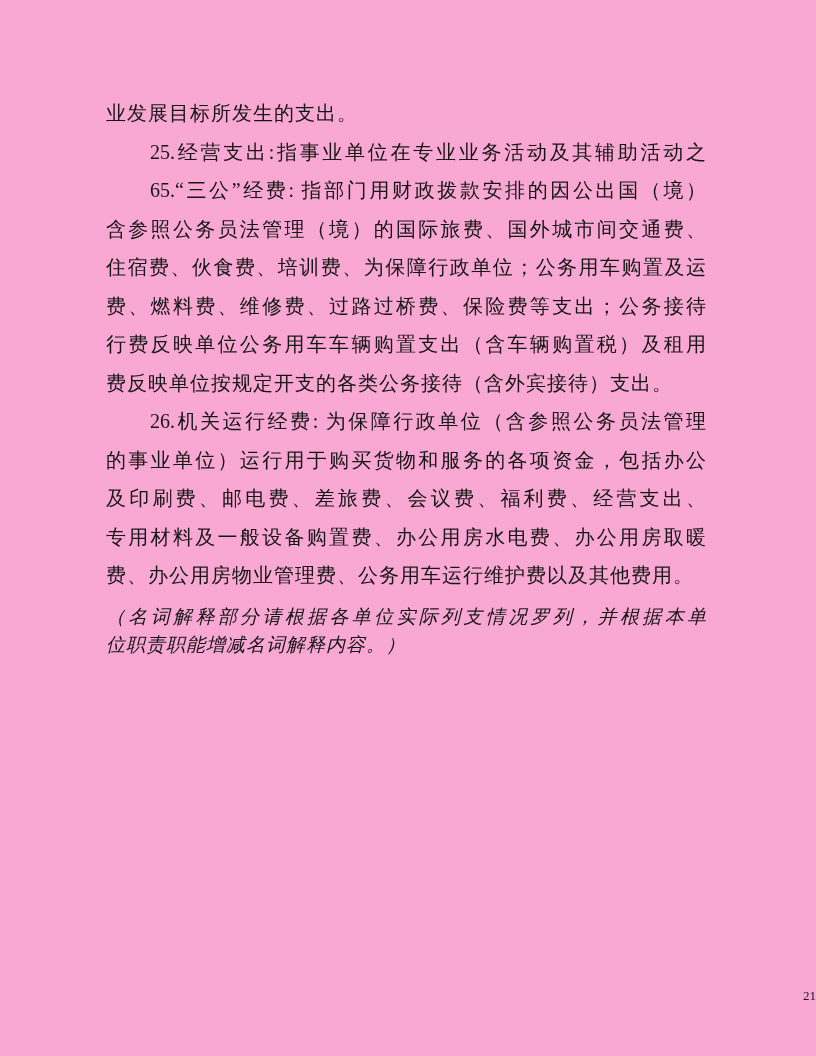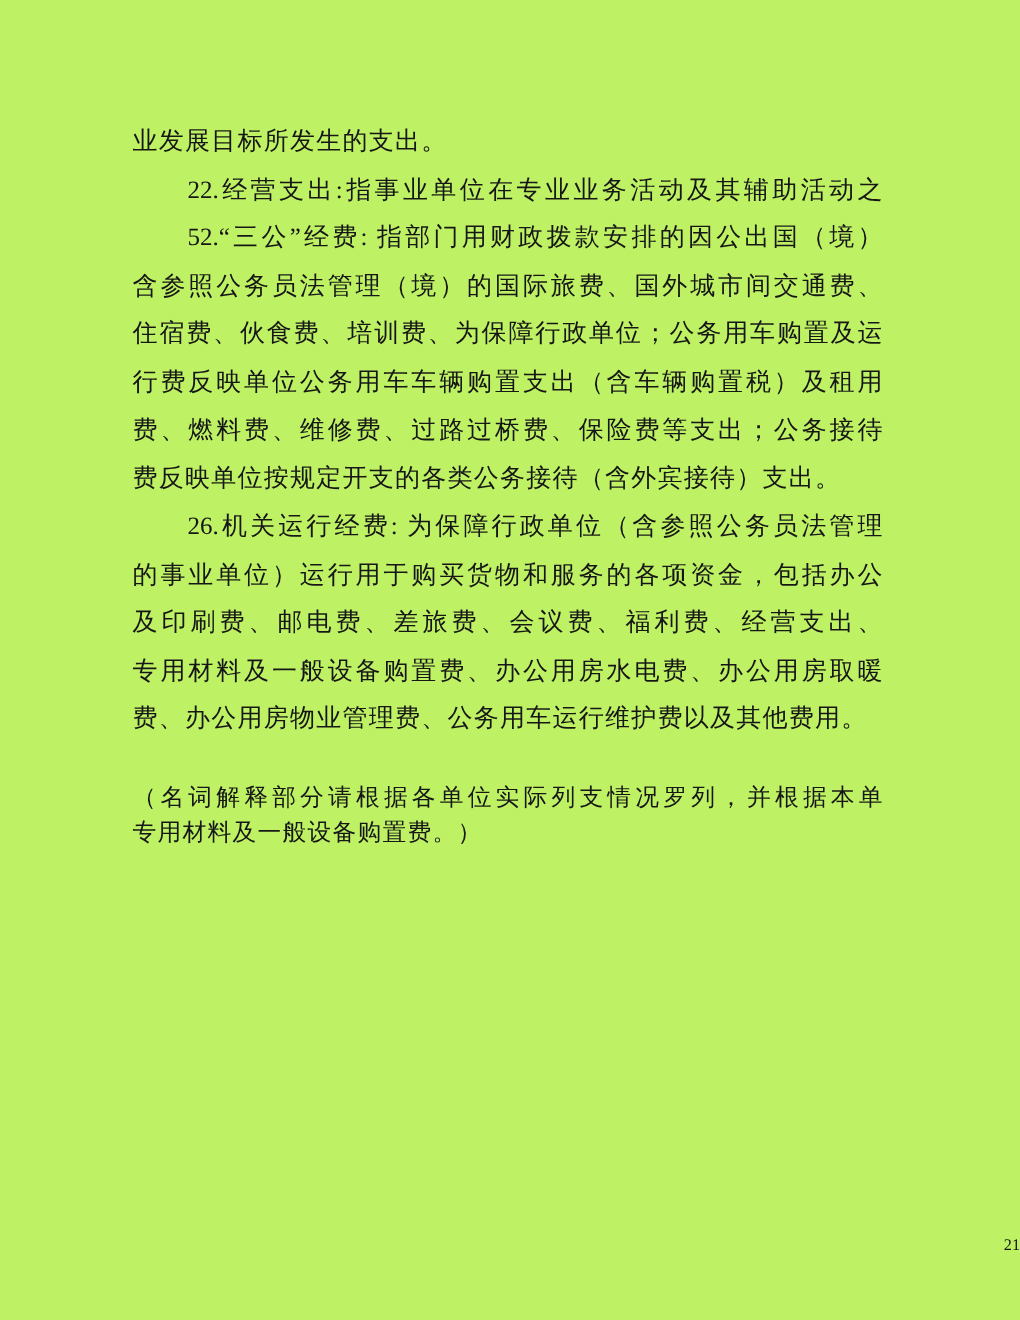--- a/index.html
+++ b/index.html
@@ -4,21 +4,21 @@
 <style>
   * { margin: 0; padding: 0; box-sizing: border-box; }
   html, body {
     background: #ffffff;
     font-family: "Liberation Serif", "DejaVu Serif", serif;
   }
   .page {
     position: relative;
     width: 816px;
     height: 1056px;
-    background: #bef264;
+    background: #f9a8d4;
     margin: 0 auto;
     overflow: hidden;
     color: #161616;
   }
   .content {
     position: absolute;
     left: 106px;
     top: 94px;
     width: 600px;
   }
@@ -32,21 +32,22 @@
   
   .jst {
     letter-spacing: normal;
     white-space: normal;
     text-align: justify;
     text-align-last: justify;
     text-justify: inter-character;
   }
   .indent { padding-left: 44px; }
   .note {
-    margin-top: 30px;
+    margin-top: 8px;
+    font-style: italic;
   }
   .note .line {
     font-size: 19px;
     line-height: 28px;
   }
   .page-number {
     position: absolute;
     left: 0;
     top: 988px;
     width: 100%;
@@ -54,33 +55,33 @@
     font-size: 13px;
     color: #161616;
   }
 </style>
 </head>
 <body>
 
 <div class="page">
   <div class="content">
     <div class="line">业发展目标所发生的支出。</div>
-    <div class="line indent jst">22.经营支出:指事业单位在专业业务活动及其辅助活动之</div>
-    <div class="line indent jst">52.“三公”经费: 指部门用财政拨款安排的因公出国（境）</div>
+    <div class="line indent jst">25.经营支出:指事业单位在专业业务活动及其辅助活动之</div>
+    <div class="line indent jst">65.“三公”经费: 指部门用财政拨款安排的因公出国（境）</div>
     <div class="line jst">含参照公务员法管理（境）的国际旅费、国外城市间交通费、</div>
     <div class="line jst">住宿费、伙食费、培训费、为保障行政单位；公务用车购置及运</div>
+    <div class="line jst">费、燃料费、维修费、过路过桥费、保险费等支出；公务接待</div>
     <div class="line jst">行费反映单位公务用车车辆购置支出（含车辆购置税）及租用</div>
-    <div class="line jst">费、燃料费、维修费、过路过桥费、保险费等支出；公务接待</div>
     <div class="line">费反映单位按规定开支的各类公务接待（含外宾接待）支出。</div>
     <div class="line indent jst">26.机关运行经费: 为保障行政单位（含参照公务员法管理</div>
     <div class="line jst">的事业单位）运行用于购买货物和服务的各项资金，包括办公</div>
     <div class="line jst">及印刷费、邮电费、差旅费、会议费、福利费、经营支出、</div>
     <div class="line jst">专用材料及一般设备购置费、办公用房水电费、办公用房取暖</div>
     <div class="line">费、办公用房物业管理费、公务用车运行维护费以及其他费用。</div>
 
     <div class="note">
       <div class="line jst">（名词解释部分请根据各单位实际列支情况罗列，并根据本单</div>
-      <div class="line">专用材料及一般设备购置费。）</div>
+      <div class="line">位职责职能增减名词解释内容。）</div>
     </div>
   </div>
 
   <div class="page-number">21</div>
 </div>
 
 </body></html>

